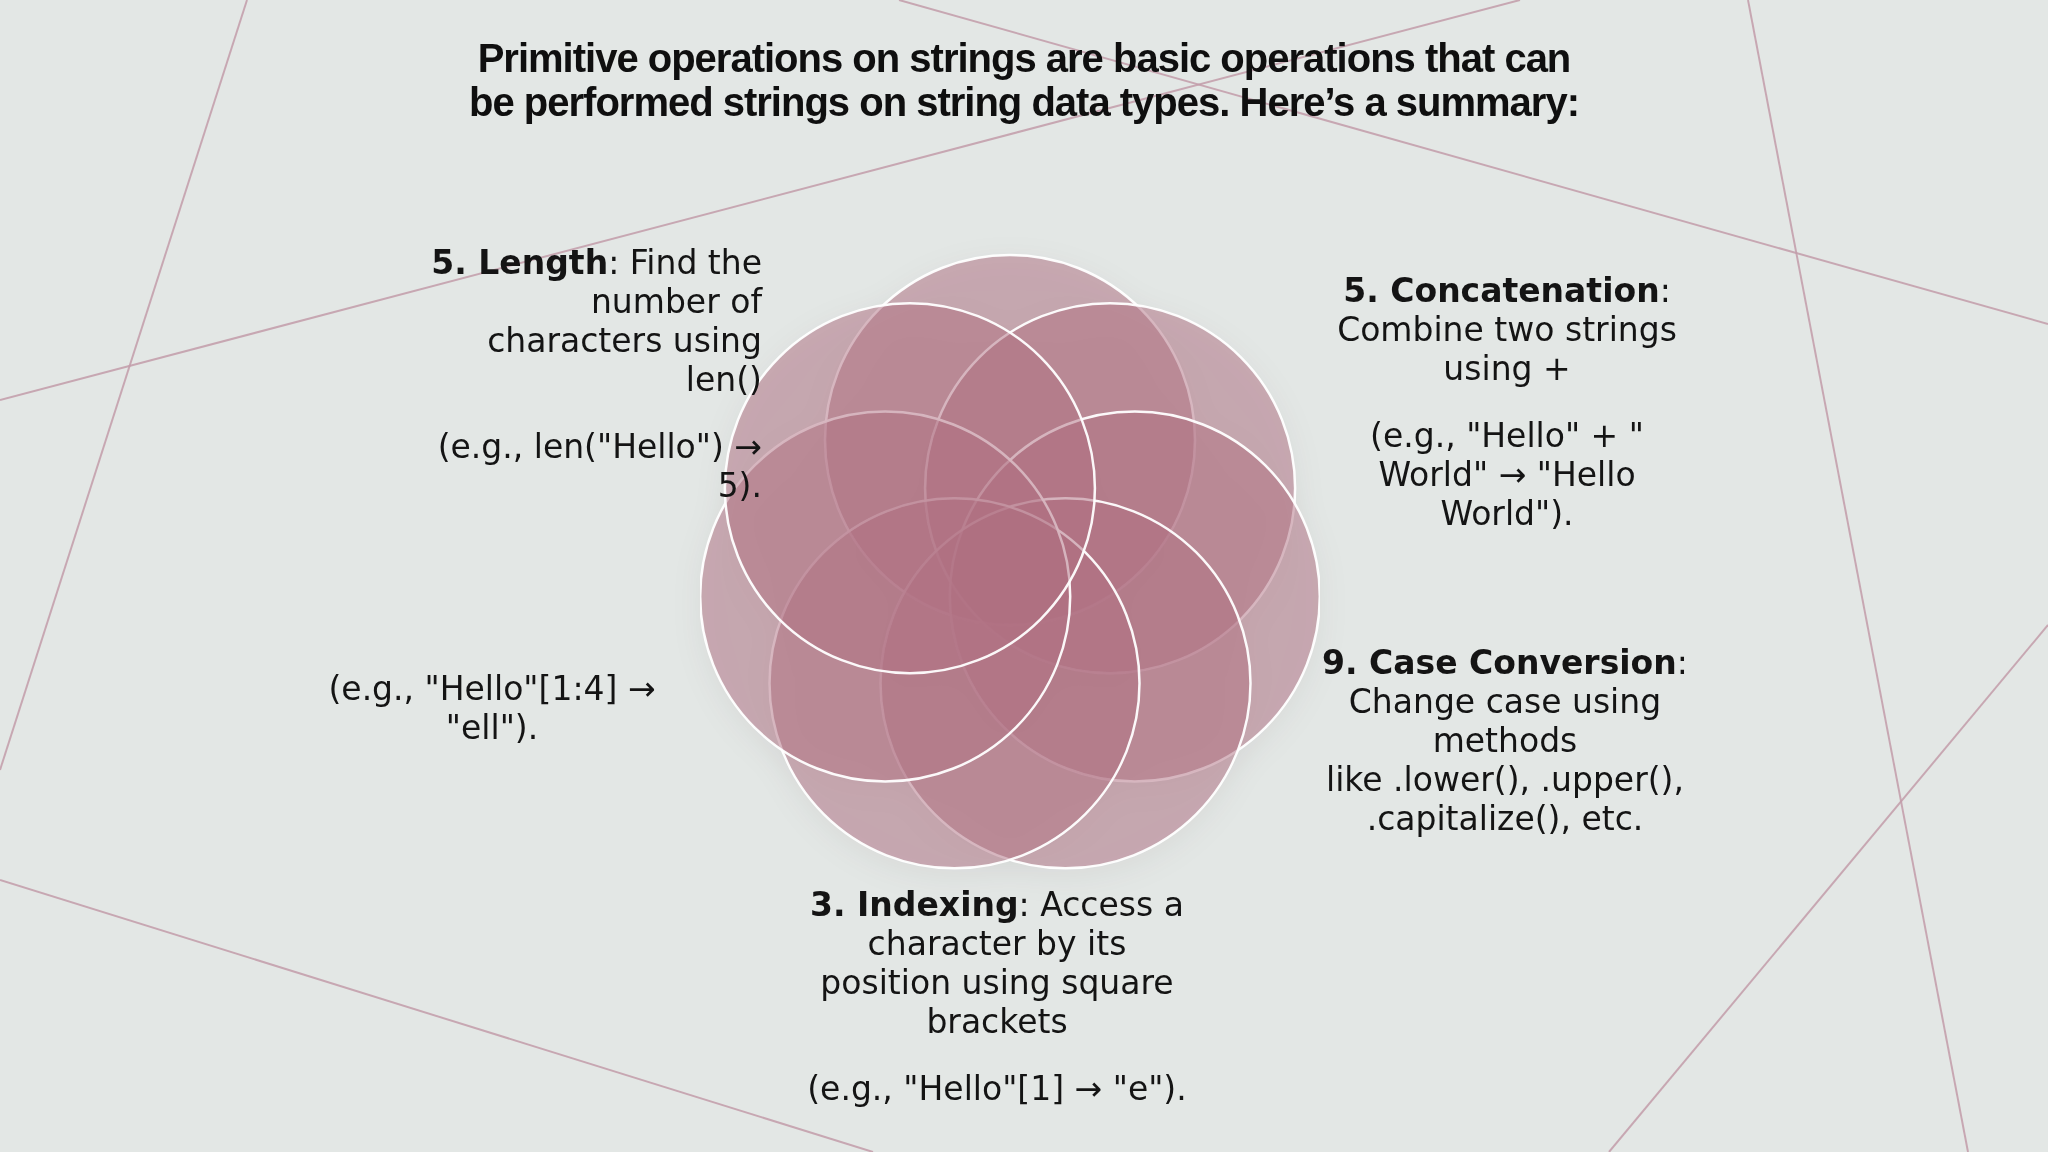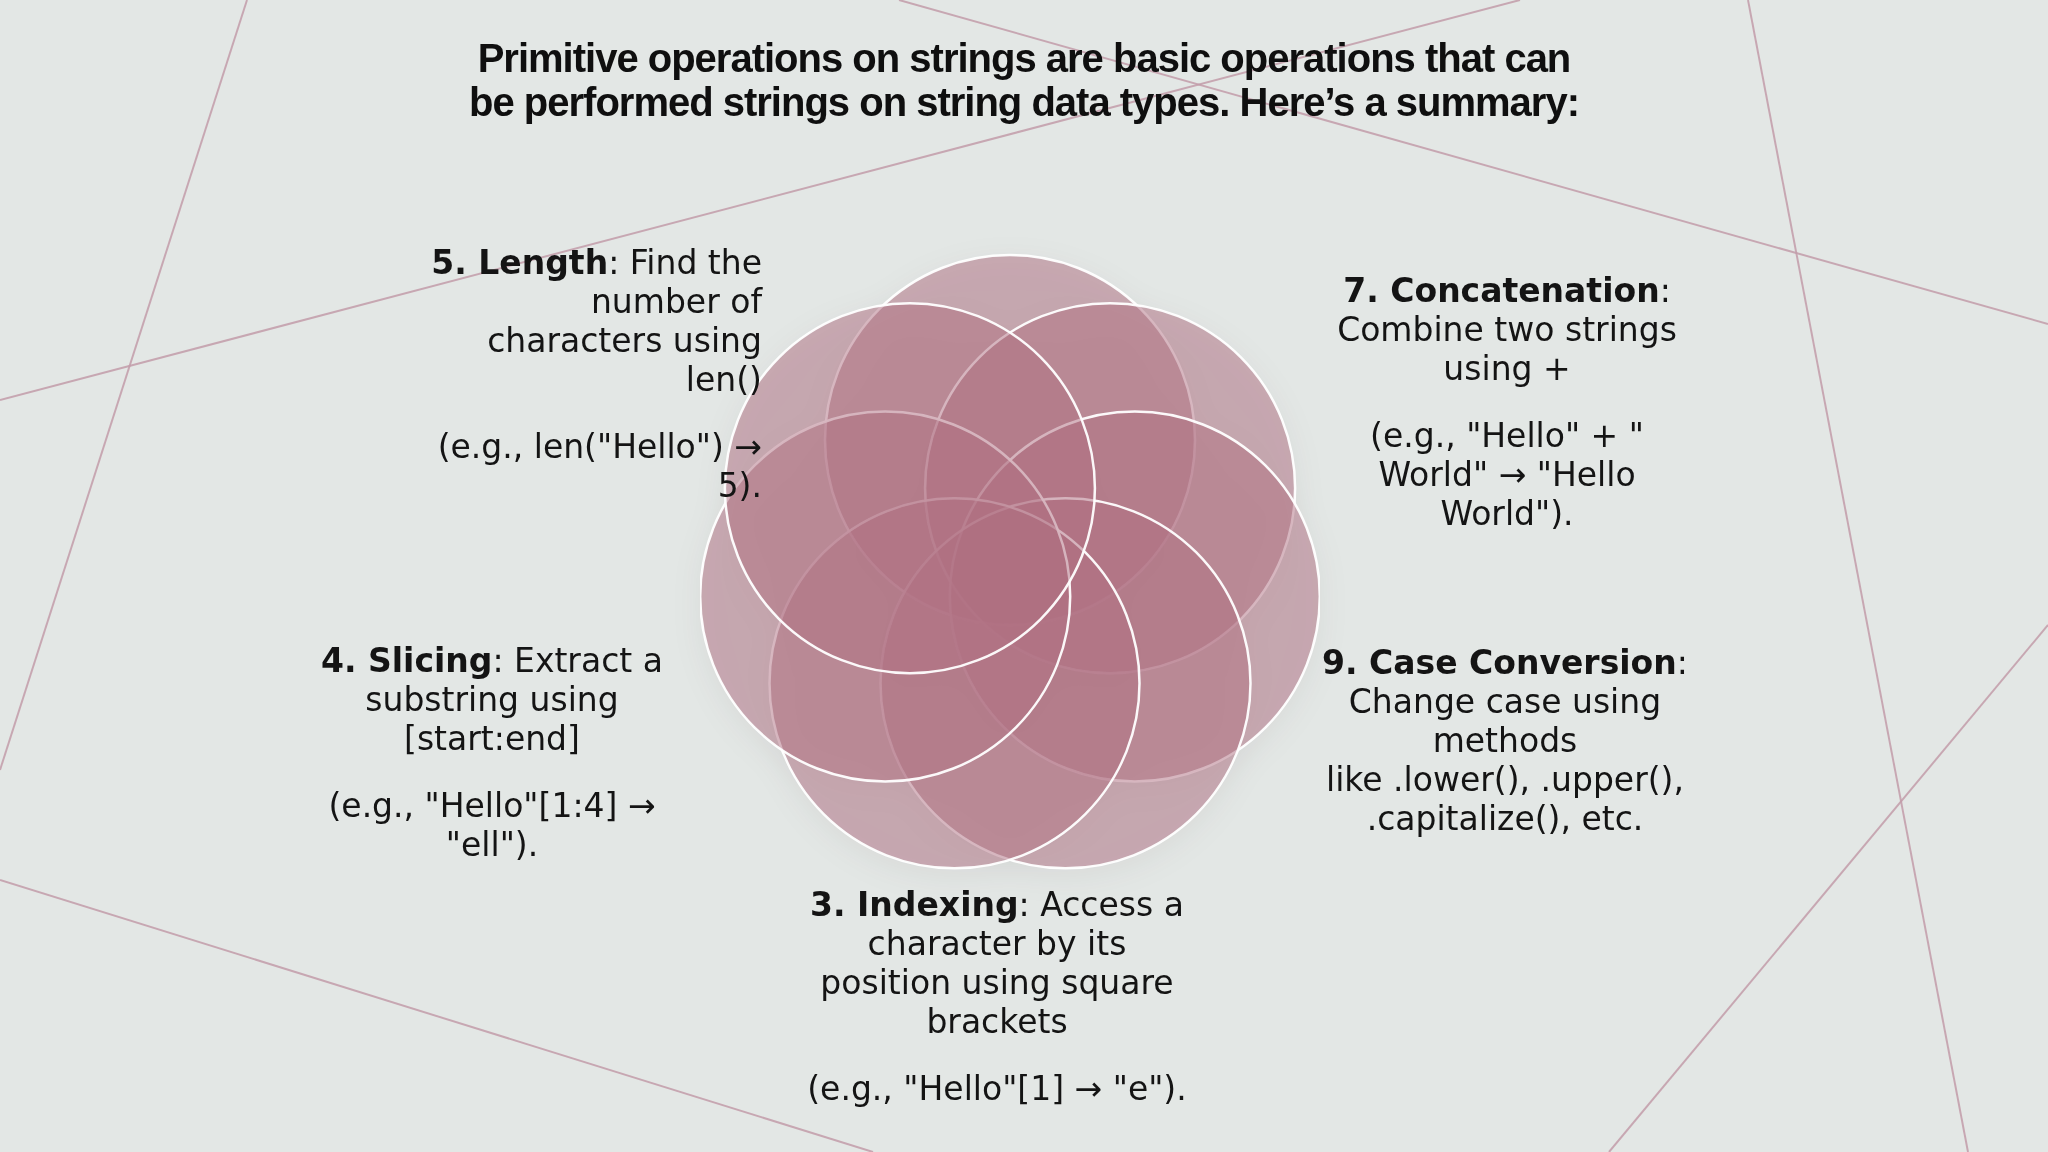--- a/index.html
+++ b/index.html
@@ -62,21 +62,21 @@
   <circle class="petal" cx="185.2" cy="344.5" r="185" fill-opacity="0.5"></circle>
   <circle class="petal" cx="209.9" cy="236.2" r="185" fill-opacity="0.5"></circle>
 </svg>
 
 <div class="title">
     <div>Primitive operations on strings are basic operations that can</div>
     <div>be performed strings on string data types. Here’s a summary:</div>
   </div>
 
 <div class="block b-concatenation">
-    <p><span class="lbl">7. Concatenation</span><span>:
+    <p><span class="lbl">5. Concatenation</span><span>:
 Combine two strings
 using +</span></p>
     <p class="example">(e.g., "Hello" + "
 World" → "Hello
 World").</p>
   </div>
 
 <div class="block b-case-conversion">
     <p><span class="lbl">9. Case Conversion</span><span>:
 Change case using
@@ -87,23 +87,20 @@
 
 <div class="block b-indexing">
     <p><span class="lbl">3. Indexing</span><span>: Access a
 character by its
 position using square
 brackets</span></p>
     <p class="example">(e.g., "Hello"[1] → "e").</p>
   </div>
 
 <div class="block b-slicing">
-    <p><span class="lbl">4. Slicing</span><span>: Extract a
-substring using
-[start:end]</span></p>
     <p class="example">(e.g., "Hello"[1:4] →
 "ell").</p>
   </div>
 
 <div class="block b-length">
     <p><span class="lbl">5. Length</span><span>: Find the
 number of
 characters using
 len()</span></p>
     <p class="example">(e.g., len("Hello") →

